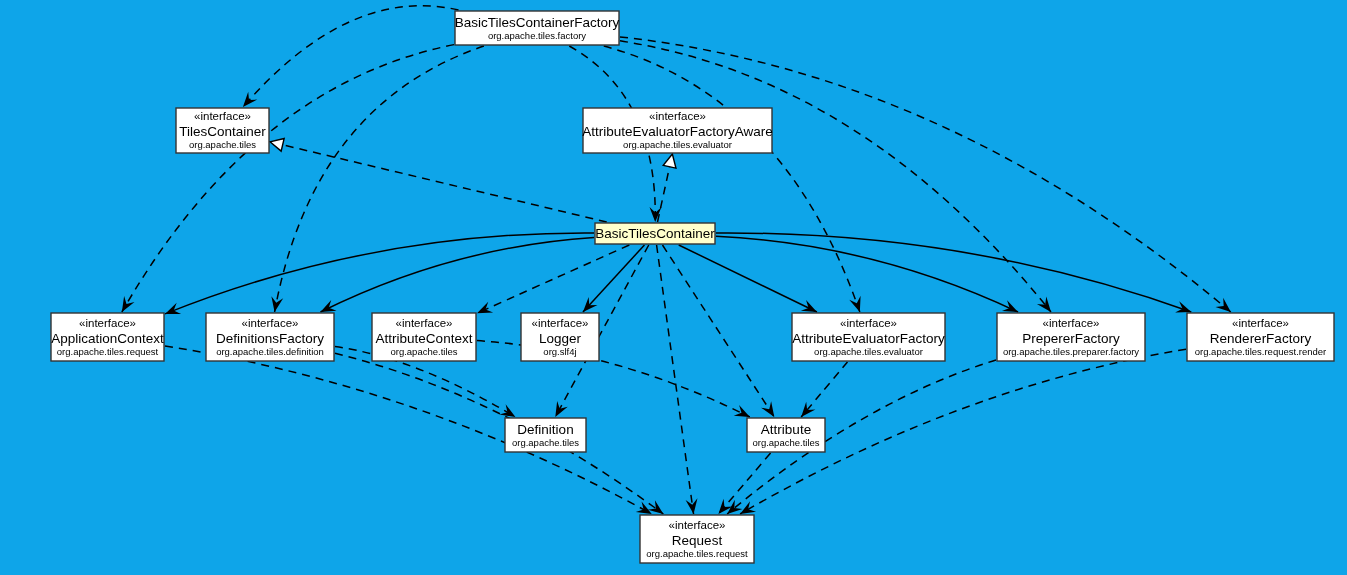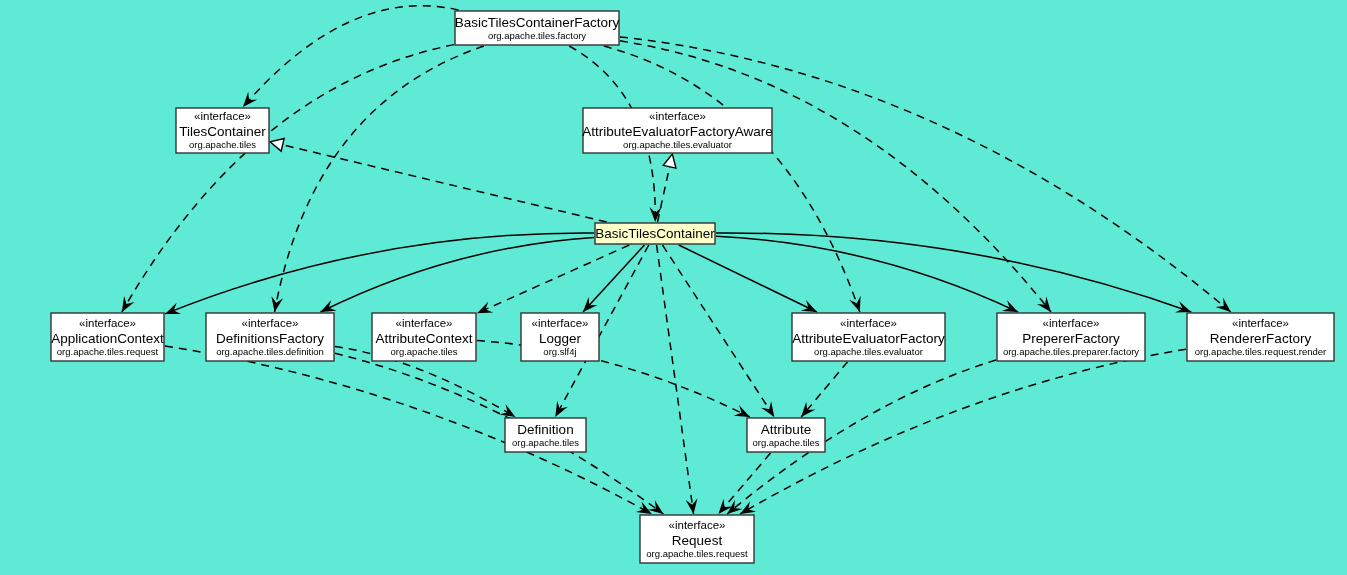--- a/index.html
+++ b/index.html
@@ -4,21 +4,21 @@
 <style>
   html, body {
     margin: 0;
     padding: 0;
     background: #ffffff;
   }
   #diagram-root {
     position: relative;
     width: 1347px;
     height: 575px;
-    background: #5eead4;
+    background: #0ea5e9;
     font-family: "Liberation Sans", sans-serif;
     overflow: hidden;
   }
   svg#uml-canvas {
     position: absolute;
     left: 0;
     top: 0;
     width: 1347px;
     height: 575px;
     display: block;

